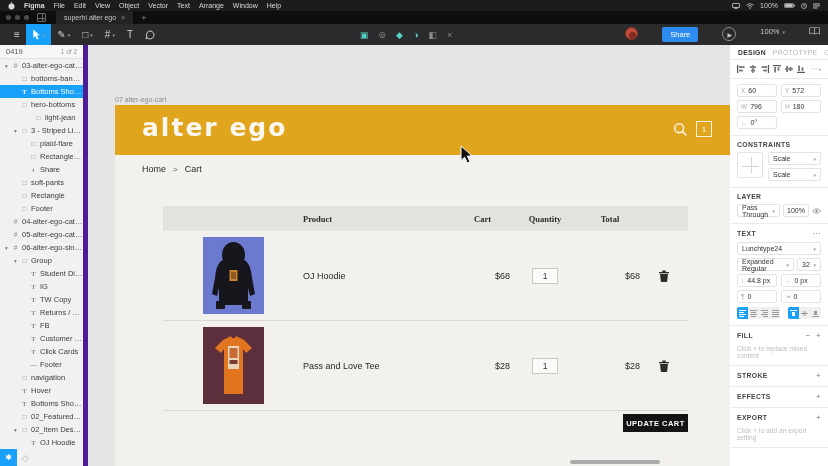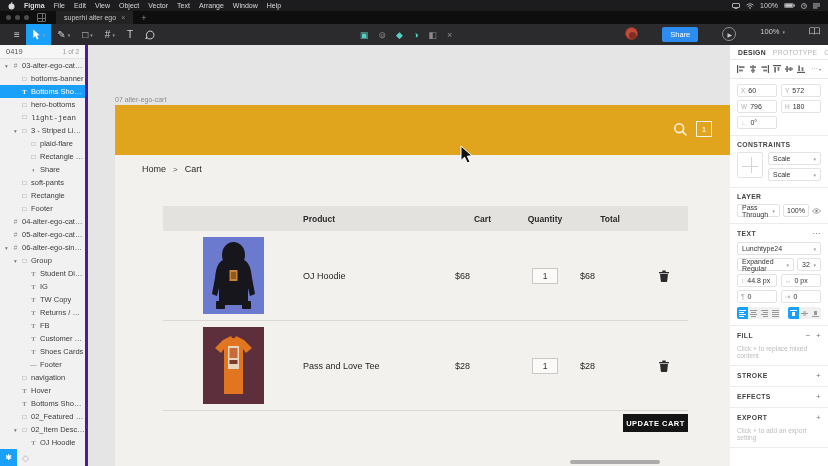--- a/index.html
+++ b/index.html
@@ -45,21 +45,21 @@
             background:#7e2e22; }
   .share-btn { background:#2d8cf0; color:#fff; font-size:7.5px; height:15px; padding:0 8px;
                border-radius:2px; display:flex; align-items:center; }
   .present { width:14px; height:14px; border-radius:50%; border:1px solid #8f8f8f; display:flex;
              align-items:center; justify-content:center; color:#c9c9c9; font-size:6px; padding-left:1px; }
   .zoom-ctl { display:flex; align-items:center; gap:3px; font-size:7.5px; color:#c9c9c9; }
   .zoom-ctl .caret { font-size:5px; color:#9a9a9a; }
 
   
   .sidebar { position:absolute; left:0; top:45px; width:88px; height:421px; background:#f1f1f1;
-             border-right:3px solid #4c1d95; font-size:7.5px; color:#3d3d3d; overflow:hidden; }
+             border-right:5px solid #4c1d95; font-size:7.5px; color:#3d3d3d; overflow:hidden; }
   .sb-head { height:14px; display:flex; align-items:center; justify-content:space-between;
              padding:0 6px; color:#555; border-bottom:1px solid #e3e3e3; background:#f6f6f6; }
   .sb-head .cnt { color:#9a9a9a; font-size:6.5px; }
   .lrow { height:13px; display:flex; align-items:center; white-space:nowrap; overflow:hidden; }
   .lrow.sel { background:#18a0fb; color:#fff; }
   .lrow.sel .licon, .lrow.sel .lcaret { color:#fff; }
   .lcaret { width:6px; font-size:5.5px; color:#777; flex:0 0 6px; }
   .licon { width:9px; font-size:6.5px; color:#8a8a8a; flex:0 0 9px; text-align:center; margin-right:2px; }
   .licon.ticon { font-weight:bold; font-family:"Liberation Serif", serif; }
   .llabel { overflow:hidden; text-overflow:ellipsis; }
@@ -78,26 +78,26 @@
   .hdr-search { position:absolute; left:558px; top:17px; }
   .hdr-cart { position:absolute; left:581px; top:16px; width:16px; height:16px;
               border:1px solid rgba(255,252,240,.9); color:#fdfaf0; font-size:8px;
               display:flex; align-items:center; justify-content:center; }
   .breadcrumb { position:absolute; left:27px; top:59px; font-size:9px; color:#2b2b2b;
                 display:flex; gap:7px; align-items:center; }
   .breadcrumb .sep { color:#555; font-size:8px; }
   .cgrid { display:grid; grid-template-columns:140px 152px 55px 70px 60px 48px; align-items:center; }
   .thead { position:absolute; left:48px; top:101px; width:525px; height:25px; background:#e3e2de;
            font-size:8.5px; font-weight:bold; color:#2b2b2b; }
-  .thead div { text-align:center; }
+  .thead div { text-align:center;font-family:Liberation Serif, serif; }
   .thead div.left { text-align:left; }
   .tbody { position:absolute; left:48px; top:126px; width:525px; }
   .crow { height:90px; border-bottom:1px solid #d9d8d3; font-size:9px; color:#262626; }
   .crow .imgcell { display:flex; justify-content:center; }
-  .crow .cell { text-align:left; }
+  .crow .cell { text-align:right; }
   .crow .left { text-align:left; }
   .qtybox { width:26px; height:16px; border:1px solid #c9c8c4; background:#fbfaf8; margin:0 auto;
             display:flex; align-items:center; justify-content:center; font-size:8.5px; color:#333; }
   .trashcell { display:flex; justify-content:center; cursor:pointer; }
   .update-btn { position:absolute; left:508px; top:309px; width:65px; height:18px; background:#141414;
                 color:#fff; font-size:7.5px; font-weight:bold; letter-spacing:.5px;
                 display:flex; align-items:center; justify-content:center; }
   .hscroll { position:absolute; left:482px; top:415px; width:90px; height:4px; background:#ababab; border-radius:2px; }
   .cursor { position:absolute; left:372px; top:100px; z-index:5; }
 
@@ -274,21 +274,21 @@
         <div class="lrow sel" style="padding-left: 14px;">
           <span class="lcaret"></span>
           <span class="licon ticon">T</span>
           <span class="llabel">Bottoms Shoes Access</span>
         </div>
         <div class="lrow" style="padding-left: 14px;">
           <span class="lcaret"></span>
           <span class="licon">□</span>
           <span class="llabel">hero-bottoms</span>
         </div>
-        <div class="lrow" style="padding-left: 14px; font-family: Liberation Mono, monospace;">
+        <div class="lrow" style="padding-left: 28px;">
           <span class="lcaret"></span>
           <span class="licon">□</span>
           <span class="llabel">light-jean</span>
         </div>
         <div class="lrow" style="padding-left: 14px;">
           <span class="lcaret">▾</span>
           <span class="licon">□</span>
           <span class="llabel">3 - Striped Lips Tee</span>
         </div>
         <div class="lrow" style="padding-left: 23px;">
@@ -367,21 +367,21 @@
           <span class="llabel">FB</span>
         </div>
         <div class="lrow" style="padding-left: 23px;">
           <span class="lcaret"></span>
           <span class="licon ticon">T</span>
           <span class="llabel">Customer Support</span>
         </div>
         <div class="lrow" style="padding-left: 23px;">
           <span class="lcaret"></span>
           <span class="licon ticon">T</span>
-          <span class="llabel">Shoes Cards</span>
+          <span class="llabel">Click Cards</span>
         </div>
         <div class="lrow" style="padding-left: 23px;">
           <span class="lcaret"></span>
           <span class="licon">—</span>
           <span class="llabel">Footer</span>
         </div>
         <div class="lrow" style="padding-left: 14px;">
           <span class="lcaret"></span>
           <span class="licon">□</span>
           <span class="llabel">navigation</span>
@@ -415,20 +415,21 @@
     <div class="sb-bottom">
       <span class="sbb blue">✱</span>
       <span class="sbb gray">◇</span>
     </div>
   </div>
 
   <div class="canvas">
     <div class="frame-label">07 alter-ego-cart</div>
     <div class="frame">
       <div class="site-header">
+        <div class="logo">alter ego</div>
         <div class="hdr-search">
           <svg width="15" height="15" viewBox="0 0 15 15">
               <circle cx="6.2" cy="6.2" r="4.4" fill="none" stroke="#f6efdd" stroke-width="1.6"></circle>
               <line x1="9.6" y1="9.6" x2="13.4" y2="13.4" stroke="#f6efdd" stroke-width="1.6"></line>
             </svg>
         </div>
         <div class="hdr-cart">1</div>
       </div>
       <div class="breadcrumb">
         <span>Home</span>

